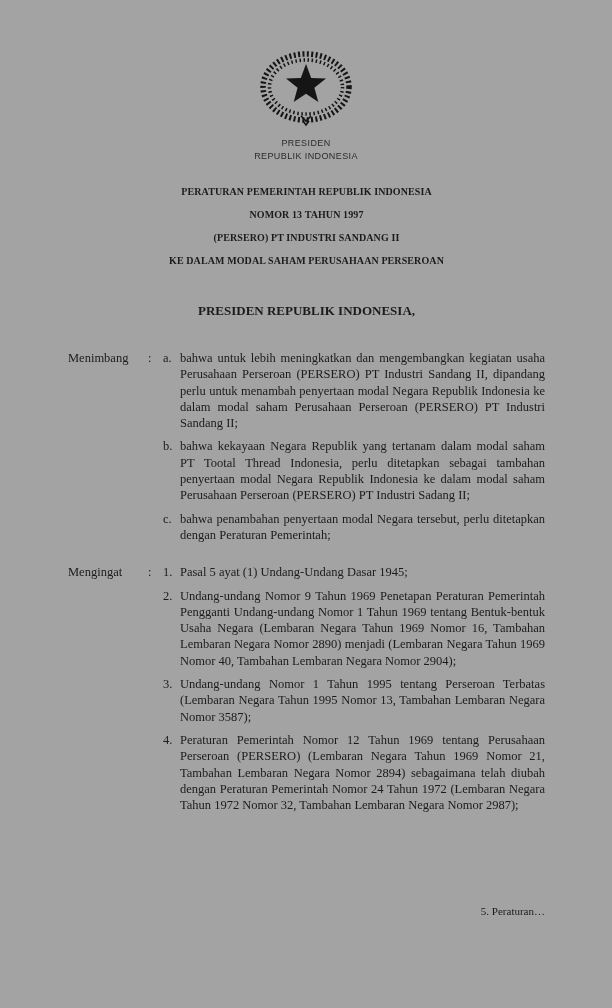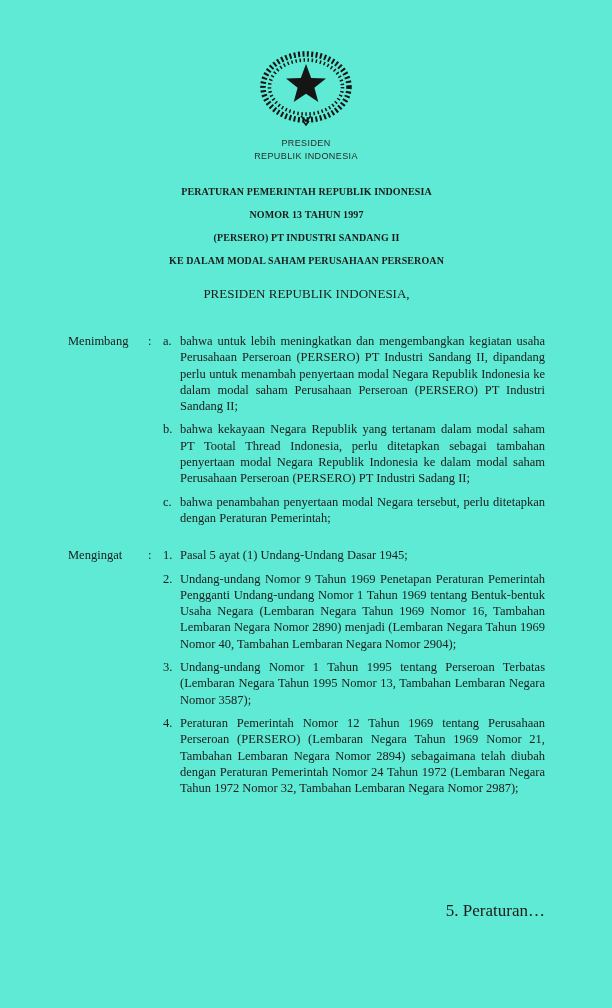--- a/index.html
+++ b/index.html
@@ -1,20 +1,20 @@
 <!DOCTYPE html>
 <html><head>
 <meta charset="utf-8">
 <style>
   html, body { margin: 0; padding: 0; background: #ffffff; }
   .page {
     position: relative;
     width: 612px;
     height: 1008px;
-    background: #5eead4;
+    background: #a3a3a3;
     color: #1b1b1b;
     font-family: "Liberation Serif", serif;
     overflow: hidden;
   }
 
   
   .emblem-block {
     position: absolute;
     top: 50px;
     left: 0;
@@ -39,23 +39,23 @@
     width: 477px;
   }
   .title-block {
     text-align: center;
     font-weight: bold;
     font-size: 10px;
     line-height: 23px;
     letter-spacing: 0.1px;
   }
   .salutation {
-    margin-top: 10px;
+    margin-top: 27px;
     text-align: center;
-    font-weight: normal;
+    font-weight: bold;
     font-size: 13px;
     line-height: 23px;
   }
   .sections {
     margin-top: 28px;
     font-size: 12.5px;
     line-height: 16.3px;
   }
   .doc-section {
     display: grid;
@@ -68,21 +68,21 @@
     display: grid;
     grid-template-columns: 17px 1fr;
   }
   .doc-item + .doc-item { margin-top: 7px; }
   .itext { text-align: justify; }
 
   .catchword {
     position: absolute;
     top: 903px;
     right: 67px;
-    font-size: 17px;
+    font-size: 11px;
     line-height: 16px;
   }
 </style>
 </head>
 <body>
 
 <div class="page">
 
   <div class="emblem-block">
     <svg class="emblem-svg" width="96" height="80" viewBox="0 0 96 80" aria-hidden="true">

